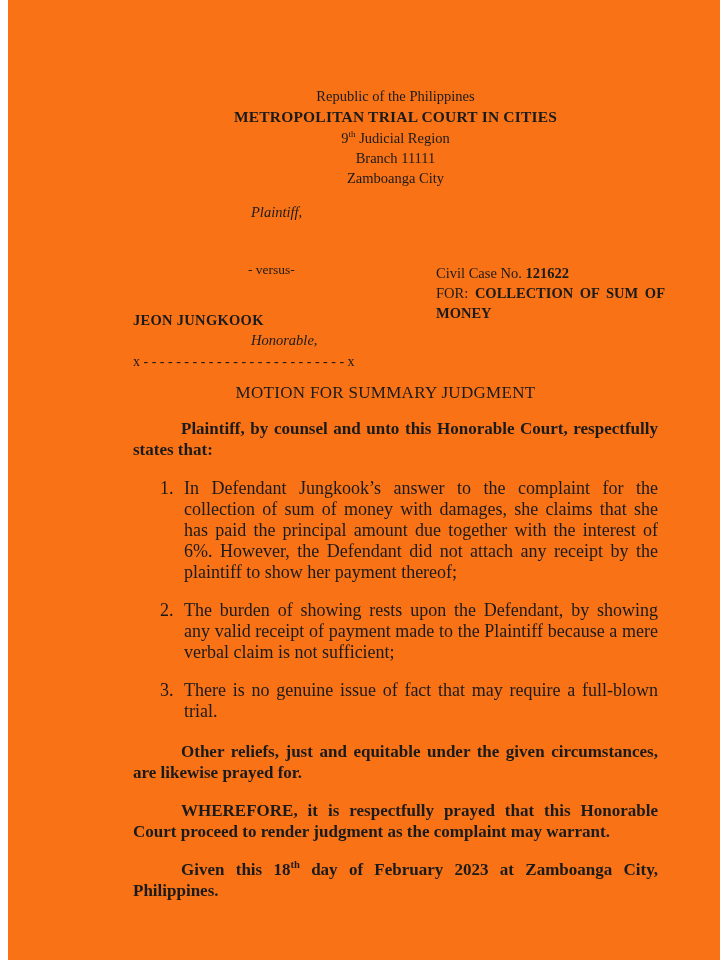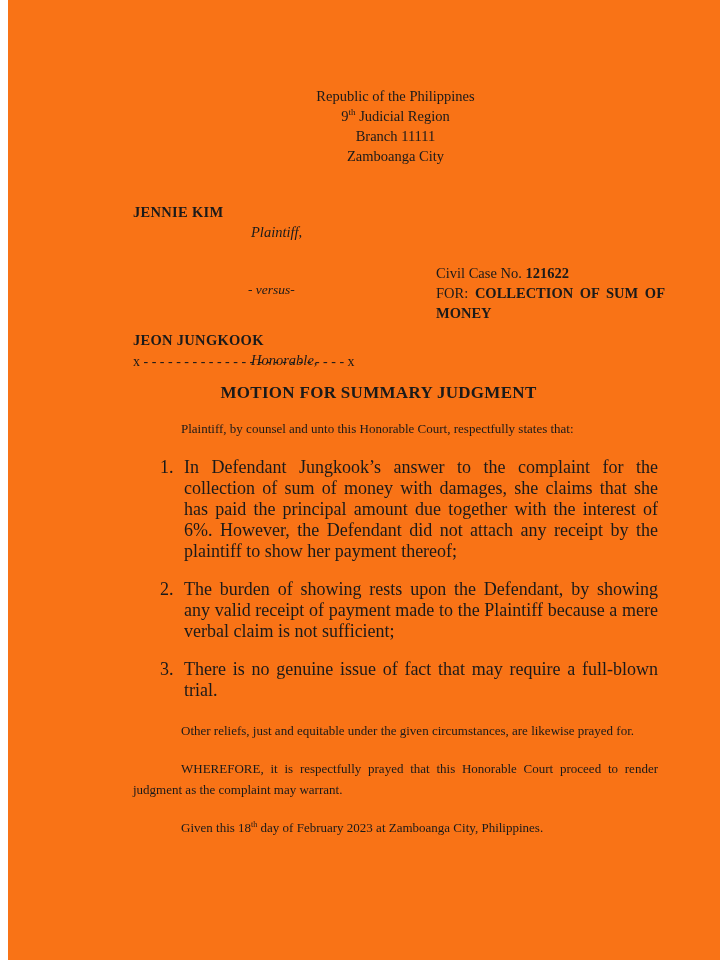--- a/index.html
+++ b/index.html
@@ -62,21 +62,20 @@
     line-height: 20px;
   }
   .party-role {
     font-size: 14.5px;
     font-style: italic;
     line-height: 20px;
     margin-left: 118px;
   }
   .versus {
     font-size: 13.5px;
-    font-style: italic;
     line-height: 20px;
     margin-left: 115px;
   }
   .gap-a { height: 38px; }
   .gap-b { height: 30px; }
 
   .case-info {
     position: absolute;
     left: 428px;
     top: 263px;
@@ -97,42 +96,43 @@
     top: 354px;
     font-size: 14px;
     letter-spacing: 0px;
     white-space: nowrap;
     line-height: 16px;
   }
 
   
   .doc-title {
     position: absolute;
-    left: 108px;
+    left: 115px;
     top: 383px;
     width: 525px;
     text-align: center;
     font-size: 17px;
-    font-weight: bold;
+    font-weight: normal;
     letter-spacing: 0.3px;
   }
 
   
   .body-area {
     position: absolute;
     left: 125px;
     top: 418px;
     width: 525px;
   }
   p.para {
     margin: 0;
-    font-size: 13px;
+    font-size: 17px;
     line-height: 21px;
     text-align: justify;
     text-indent: 48px;
+    font-weight: bold;
   }
 
   ol.claims {
     margin: 18px 0 0 0;
     padding-left: 45px;
     list-style-position: outside;
   }
   ol.claims li {
     font-size: 18px;
     line-height: 21px;
@@ -153,27 +153,27 @@
   .prayer-body p.para { margin-bottom: 17px; }
   .prayer-body p.para:last-child { margin-bottom: 0; }
 </style>
 </head>
 <body>
 
 <div class="page">
 
   <div class="court-header">
     <div class="line">Republic of the Philippines</div>
+    <div class="court-name">METROPOLITAN TRIAL COURT IN CITIES</div>
     <div class="line"><span>9</span><sup>th</sup><span> Judicial Region</span></div>
     <div class="line">Branch 11111</div>
     <div class="line">Zamboanga City</div>
   </div>
 
   <div class="caption">
-    <div class="party-name">JENNIE KIM</div>
     <div class="party-role">Plaintiff,</div>
     <div class="gap-a"></div>
     <div class="versus">- versus-</div>
     <div class="gap-b"></div>
     <div class="party-name">JEON JUNGKOOK</div>
     <div class="party-role">Honorable,</div>
   </div>
 
   <div class="case-info">
     <div><span>Civil Case No. </span><span class="bold">121622</span></div>

